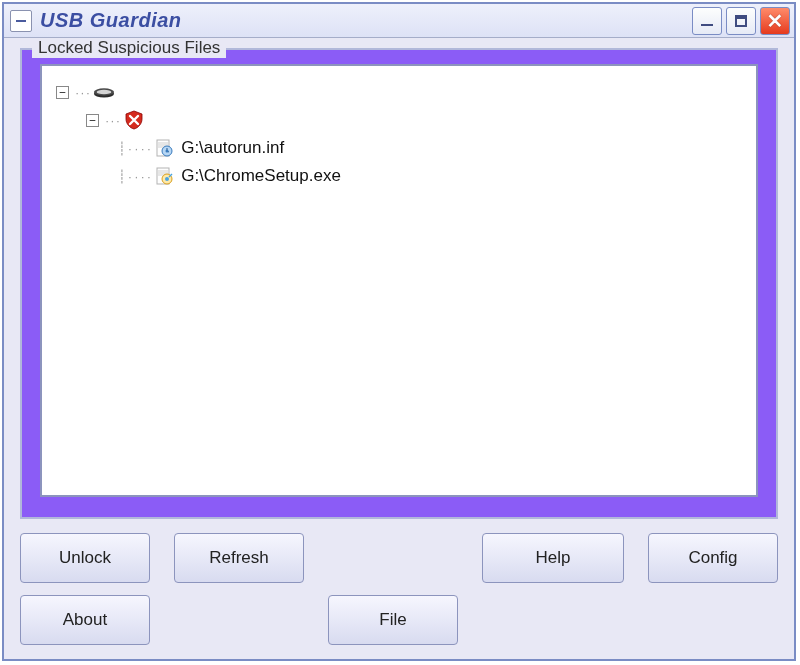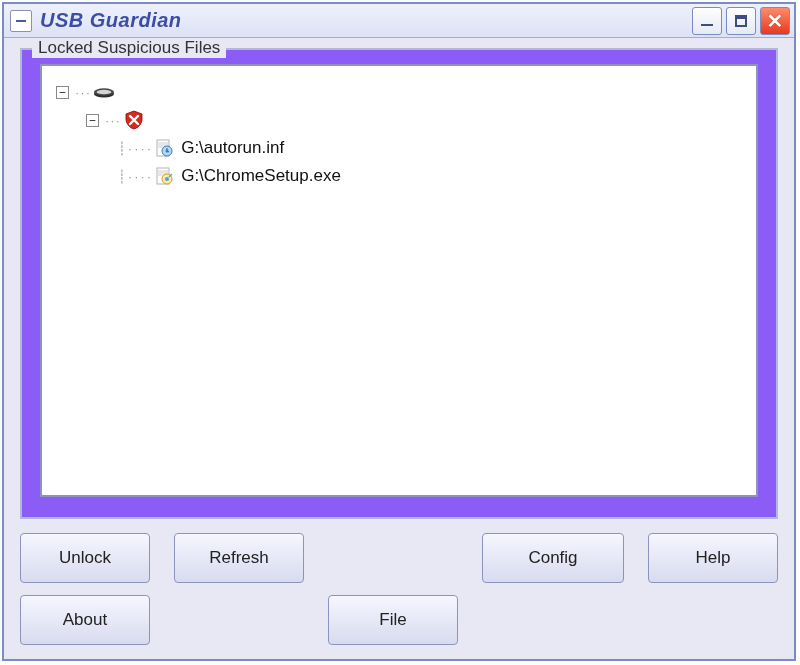--- a/index.html
+++ b/index.html
@@ -229,22 +229,22 @@
           <span class="node-label">G:\ChromeSetup.exe</span>
         </div>
 
       </div>
     </div>
 
     <div class="btnrow">
       <div class="btn">Unlock</div>
       <div class="btn">Refresh</div>
       <div class="spacer"></div>
+      <div class="btn">Help</div>
+
       <div class="btn">Config</div>
-
-      <div class="btn">Help</div>
       <div class="btn">About</div>
       <div class="spacer"></div>
       <div class="btn">File</div>
     </div>
 
   </div>
 </div>
 
 </body></html>

